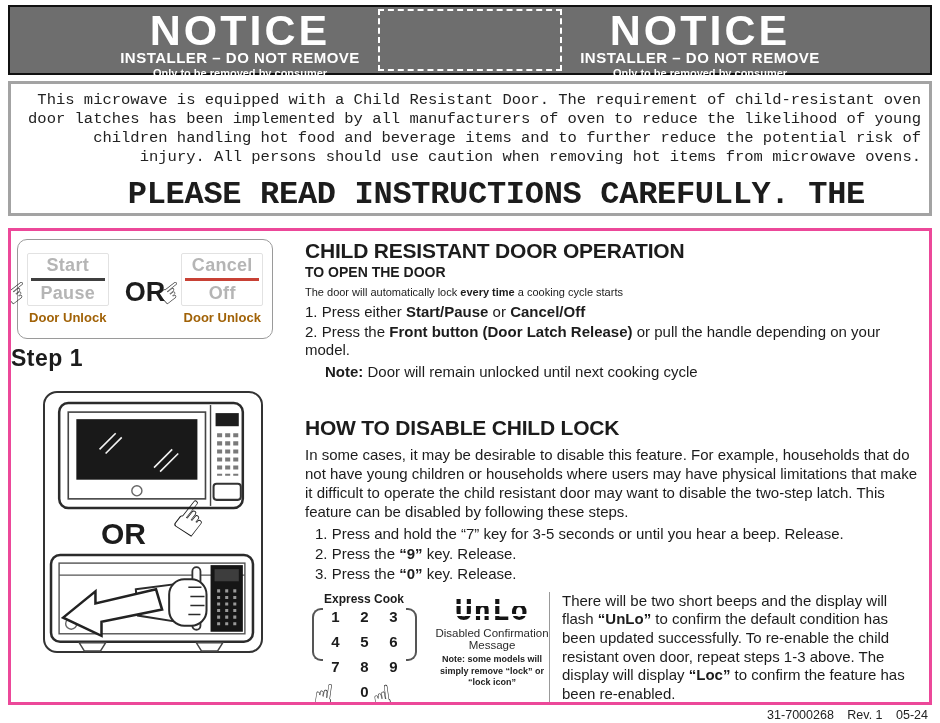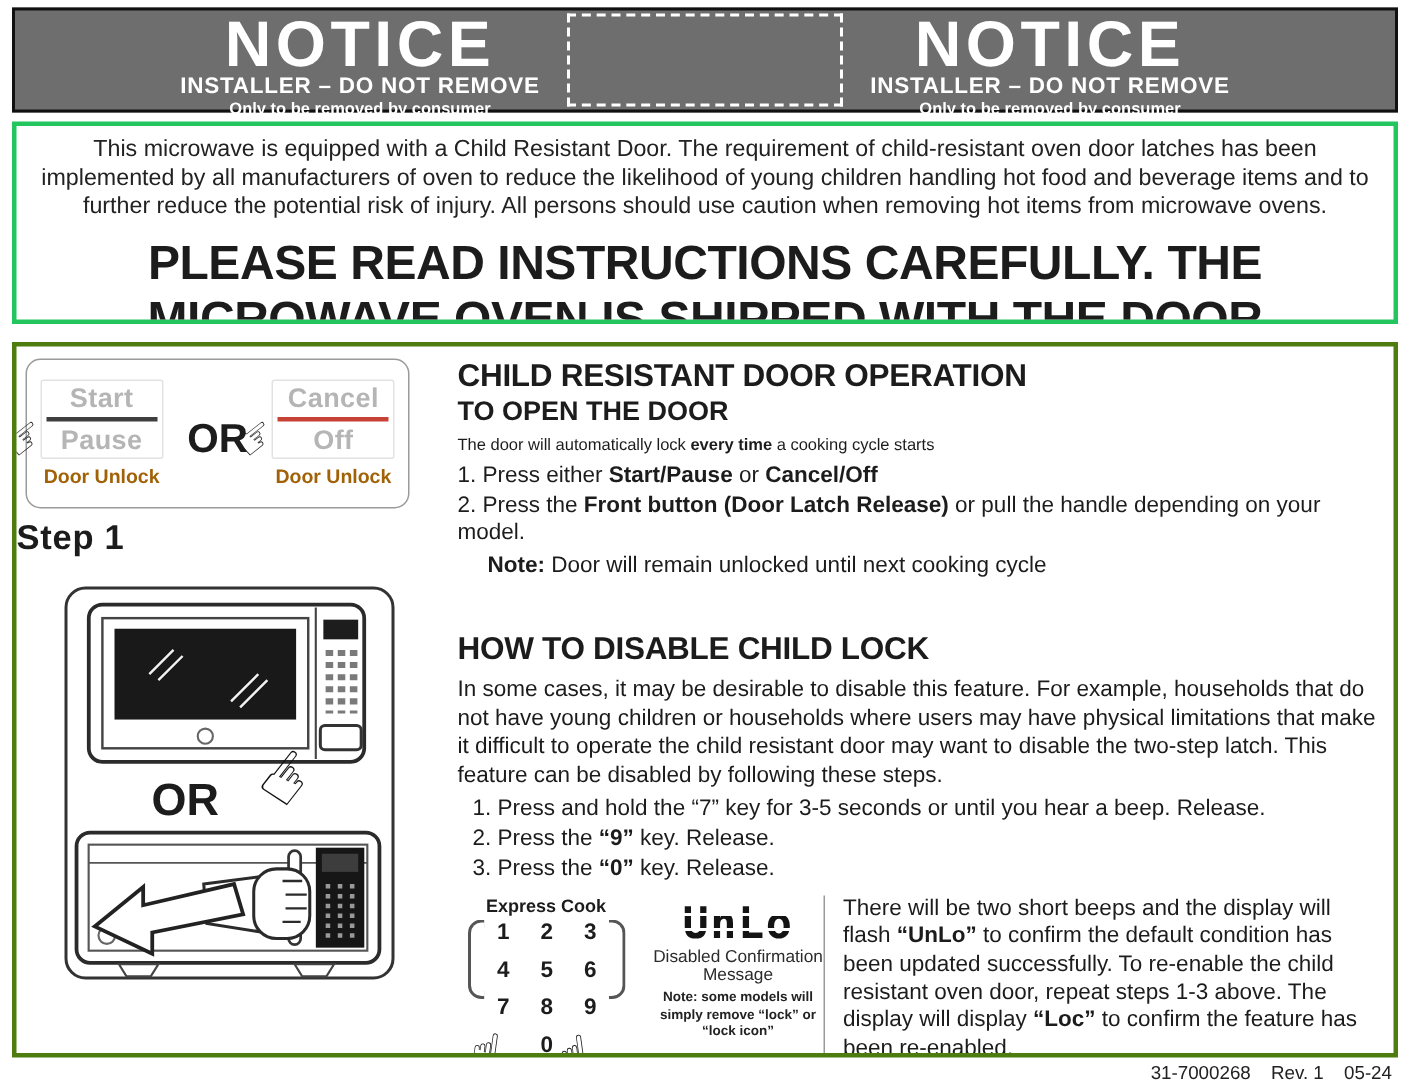--- a/index.html
+++ b/index.html
@@ -9,26 +9,26 @@
 
   
   .topbar { position:relative; height:70px; background:#6e6e6e; border:2px solid #111; display:flex; margin-bottom:6px; }
   .hside { flex:1; color:#fff; text-align:center; padding-top:2px; }
   .h-title { font-size:43px; font-weight:bold; letter-spacing:3px; line-height:1.0; }
   .h-sub   { font-size:15px; font-weight:bold; letter-spacing:.5px; margin-top:-3px; }
   .h-note  { font-size:11px; font-weight:bold; margin-top:1px; }
   .cutout  { position:absolute; left:50%; transform:translateX(-50%); top:2px; bottom:2px; width:184px; border:2px dashed #fff; }
 
   
-  .notice-box { border:3px solid #22c55e; height:135px; text-align:center; padding:7px 8px 0; margin-bottom:12px; overflow:hidden; }
+  .notice-box { border:3px solid #a3a3a3; height:135px; text-align:right; padding:7px 8px 0; margin-bottom:12px; overflow:hidden;font-family:Liberation Mono, monospace; }
   .notice-par { font-size:15.5px; line-height:1.22; color:#222; max-width:918px; margin:0 auto; }
   .notice-heading { font-size:32px; font-weight:bold; line-height:1.18; letter-spacing:-.3px; max-width:790px; margin:9px auto 0; }
 
   
-  .main-box { border:3px solid #4d7c0f; height:477px; display:flex; overflow:hidden; }
+  .main-box { border:3px solid #ec4899; height:477px; display:flex; overflow:hidden; }
   .left-col { width:288px; flex:none; position:relative; }
   .right-col { flex:1; padding:8px 12px 0 6px; position:relative; }
 
   
   .step1-box { position:absolute; left:6px; top:8px; width:256px; height:100px; border:1px solid #9a9a9a; border-radius:10px; display:flex; justify-content:center; gap:16px; padding-top:13px; }
   .demo { position:relative; width:82px; text-align:center; }
   .demo-btn { border:1px solid #e2e2e2; border-radius:2px; padding:2px 3px; }
   .btn-word { font-size:18px; font-weight:bold; color:#b5b5b5; line-height:1.05; letter-spacing:.3px; }
   .btn-line { height:3px; margin:3px 0; }
   .line-dark { background:#3f3f3f; }
@@ -45,21 +45,21 @@
   
   .step2-box { position:absolute; left:32px; top:160px; width:220px; height:262px; border:2px solid #333; border-radius:14px; }
   .mw1 { position:absolute; left:12px; top:8px;  width:188px; height:113px; }
   .mw2 { position:absolute; left:4px;  top:160px; width:208px; height:103px; }
   .or2 { position:absolute; left:56px; top:124px; font-size:30px; font-weight:800; }
   .mw1-hand { position:absolute; left:126px; top:98px; font-size:46px; color:#111;
               font-family:"DejaVu Sans",sans-serif; display:inline-block; transform:rotate(-52deg); }
 
   
   .h-big { font-size:21px; font-weight:bold; letter-spacing:-.2px; }
-  .h-med { font-size:18px; font-weight:bold; margin:1px 0 6px; }
+  .h-med { font-size:14px; font-weight:bold; margin:1px 0 6px; }
   .body-line { font-size:11px; line-height:1.25; margin-bottom:3px; }
   .list-item { font-size:15px; line-height:1.22; margin-bottom:2px; }
   .note-line { font-size:15px; padding-left:20px; margin-top:3px; }
   .b, .rich .b { font-weight:bold; }
   .section-gap { height:36px; }
   .disable-intro { font-size:15px; line-height:1.27; margin-bottom:4px; }
   .disable-steps { padding-left:10px; }
 
   
   .fig-row { display:flex; margin-top:8px; align-items:flex-start; }

